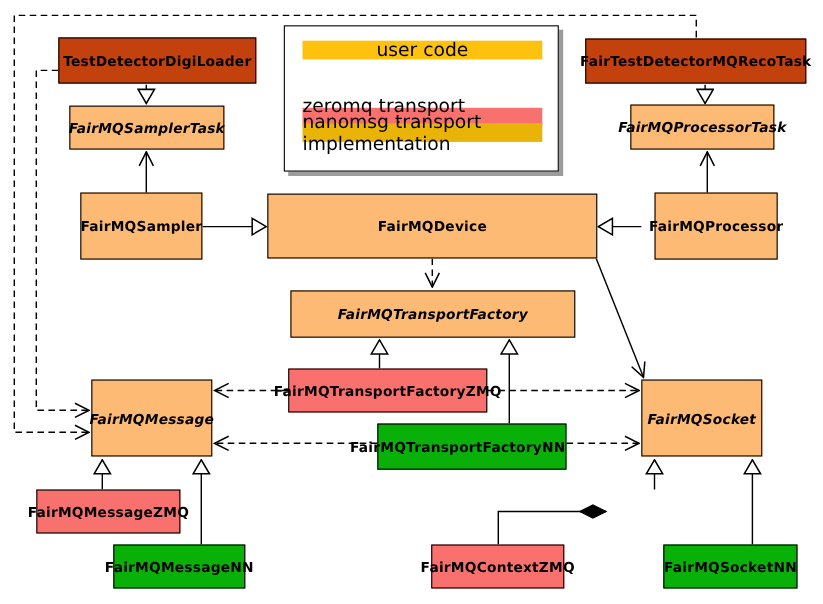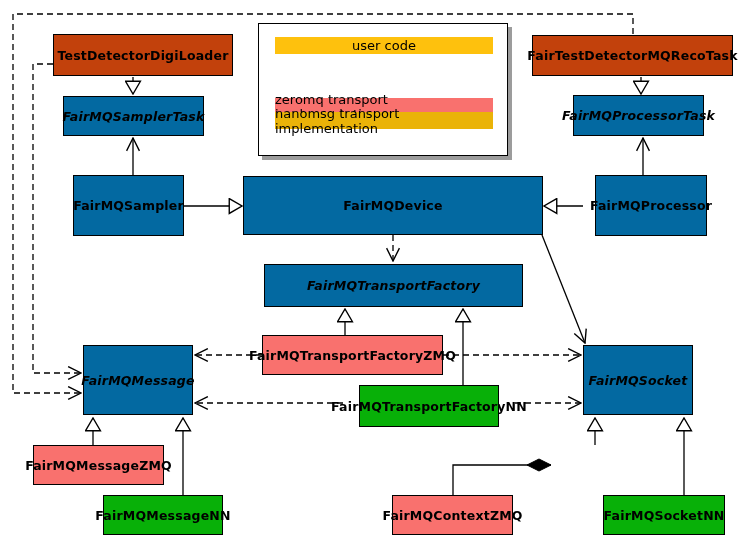--- a/index.html
+++ b/index.html
@@ -8,53 +8,53 @@
     font-family:"DejaVu Sans","Liberation Sans",sans-serif;
   }
   .wires{position:absolute;left:0;top:0;width:748px;height:549px;}
   .node{
     position:absolute;box-sizing:border-box;border:1.4px solid #000;
     display:flex;align-items:center;justify-content:center;text-align:center;
     font-weight:bold;font-size:12.5px;color:#000;letter-spacing:.2px;
   }
   .node.abstract{font-style:italic;}
   .cat-user{background:#c2410c;}
-  .cat-fw{background:#0369a1;}
+  .cat-fw{background:#fdba74;}
   .cat-zmq{background:#F9716E;}
   .cat-nn{background:#08B008;}
 
   
   #n-digiloader{left:53px;top:34px;width:180px;height:42px;}
   #n-recotask{left:532px;top:35px;width:201px;height:41px;}
   #n-samplertask{left:63px;top:96px;width:141px;height:40px;}
   #n-processortask{left:573px;top:95px;width:131px;height:41px;}
   #n-sampler{left:73px;top:175px;width:111px;height:61px;}
   #n-device{left:243px;top:176px;width:300px;height:59px;}
   #n-processor{left:583px;top:175px;width:112px;height:61px;margin-left:12px;}
   #n-factory{left:264px;top:264px;width:259px;height:43px;}
   #n-factoryzmq{left:262px;top:335px;width:181px;height:40px;}
-  #n-factorynn{left:359px;top:385px;width:140px;height:42px;}
+  #n-factorynn{left:343px;top:385px;width:172px;height:42px;justify-content:flex-end;}
   #n-message{left:83px;top:345px;width:110px;height:70px;}
   #n-socket{left:583px;top:345px;width:110px;height:70px;}
   #n-messagezmq{left:33px;top:445px;width:131px;height:40px;}
   #n-messagenn{left:103px;top:495px;width:120px;height:40px;}
   #n-contextzmq{left:392px;top:495px;width:121px;height:40px;}
   #n-socketzmq{left:553px;top:445px;width:120px;height:40px;}
   #n-socketnn{left:603px;top:495px;width:122px;height:40px;}
 
   
   .legend{
     position:absolute;left:258px;top:23px;width:250px;height:133px;
     background:#fff;border:1.6px solid #000;box-sizing:border-box;
     box-shadow:4px 4px 0 #9c9c9c;
   }
   .lbar{
     position:absolute;left:16px;width:218px;height:17px;
     display:flex;align-items:center;justify-content:center;
-    font-size:13px;font-weight:normal;color:#000;
+    font-size:17px;font-weight:normal;color:#000;
   }
   .lbar-0{top:13px;background:#FEC10D;}
   .lbar-1{top:44px;background:#7ECDF1;}
   .lbar-2{top:74px;background:#F9716E;}
   .lbar-3{top:88px;background:#eab308;}
 </style>
 </head>
 <body>
 
 <div class="canvas">

